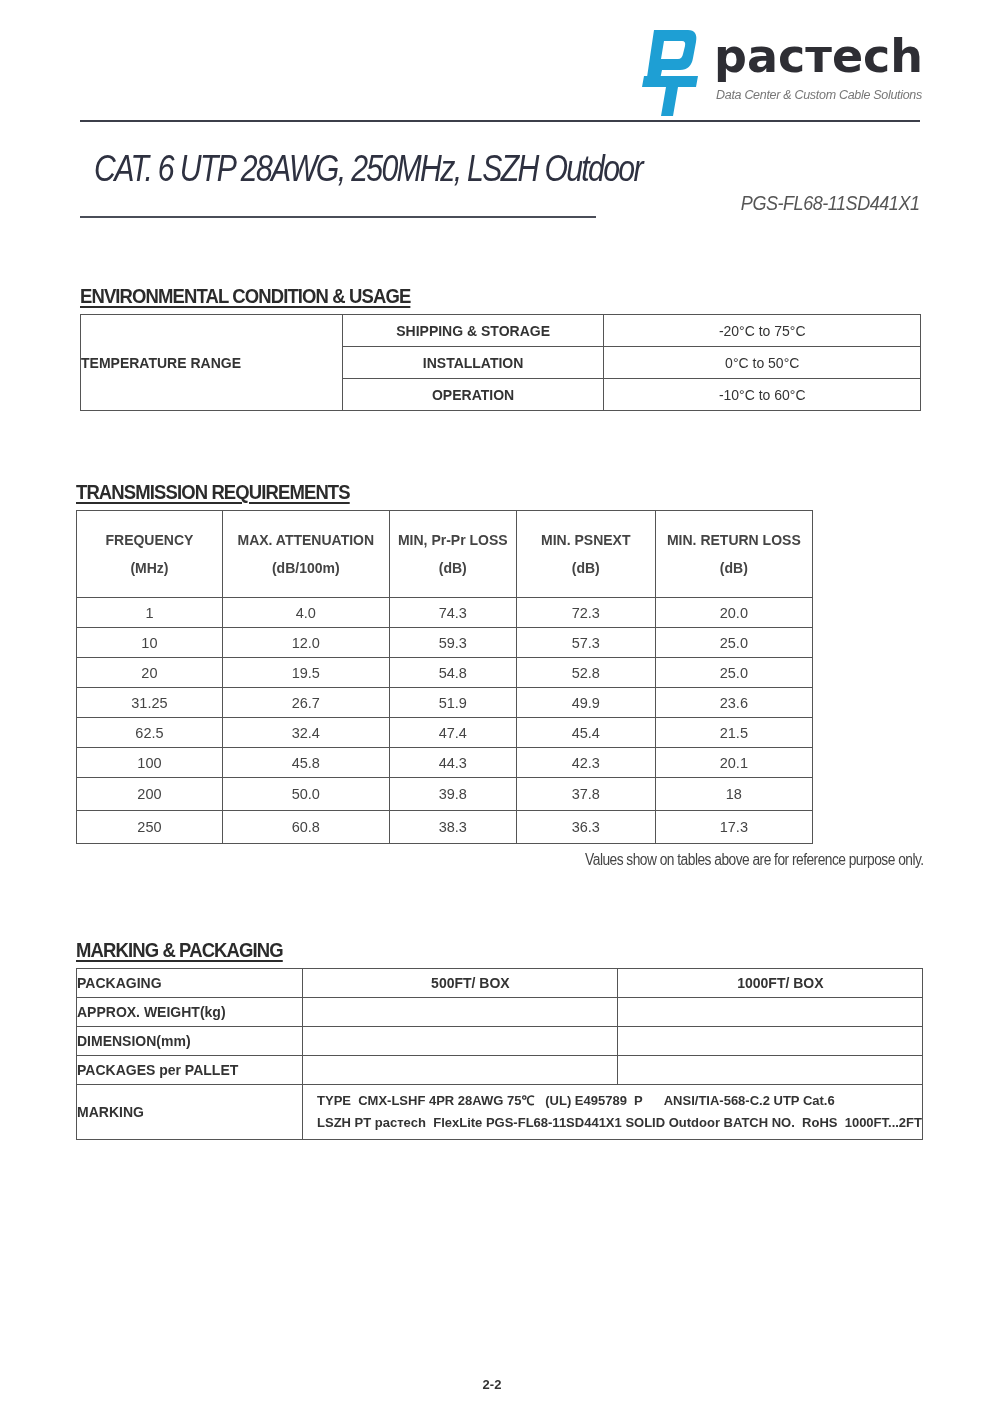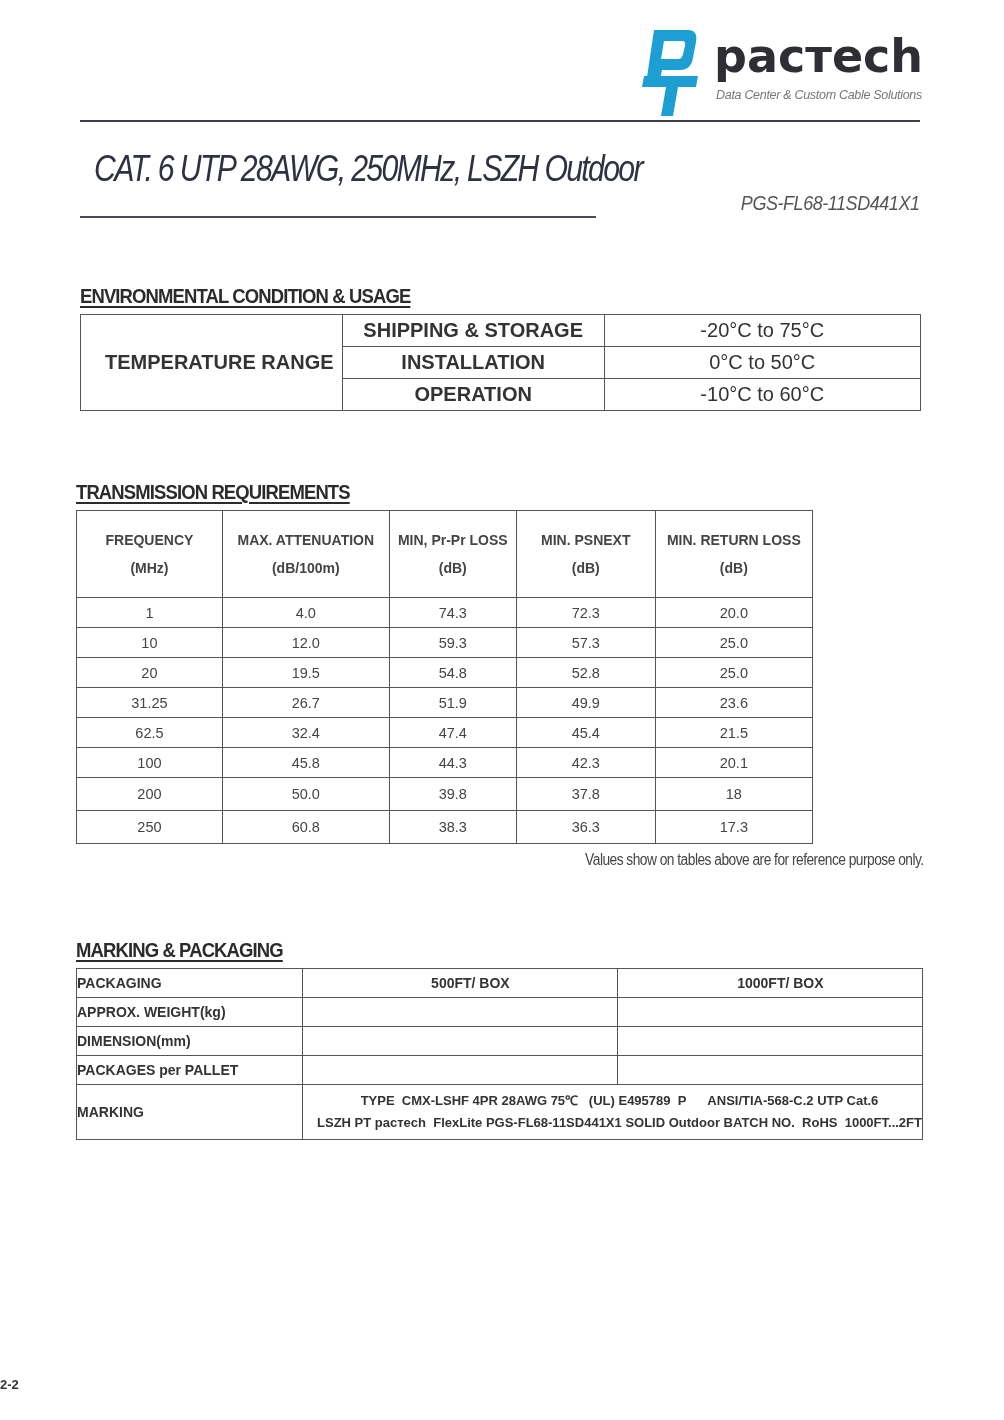--- a/index.html
+++ b/index.html
@@ -15,36 +15,36 @@
   .doc-title { position: absolute; left: 94px; top: 148px; font-family: "Liberation Sans Narrow", "Liberation Sans", sans-serif; font-style: italic; font-size: 36px; color: #2e3140; letter-spacing: -2px; transform: scaleX(0.84); transform-origin: left center; white-space: nowrap; }
   .rule-title { position: absolute; left: 80px; top: 216px; width: 516px; height: 2px; background: #4a4d58; }
   .part-no { position: absolute; right: 84px; top: 192px; font-family: "Liberation Sans", sans-serif; font-style: italic; font-size: 20px; color: #555; letter-spacing: -0.5px; transform: scaleX(0.9); transform-origin: right center; }
 
   .section-title { position: absolute; font-weight: bold; font-size: 21px; color: #2b2b2b; text-decoration: underline; text-decoration-thickness: 2px; text-underline-offset: 3px; letter-spacing: -1px; transform: scaleX(0.88); transform-origin: left center; white-space: nowrap; }
 
   table { border-collapse: collapse; position: absolute; }
   td, th { border: 1.5px solid #555; text-align: center; padding: 0; font-size: 14px; color: #333; }
 
   .env { left: 80px; top: 314px; width: 841px; }
-  .env td { height: 31px; font-weight: bold; font-size: 20px; }
+  .env td { height: 31px; font-weight: bold; font-size: 14px; }
   .env td.val { font-weight: normal; }
-  .env td.label { text-align: left; padding-left: 24px; }
+  .env td.label { text-align: left; padding-left: 0; }
 
   .tx { left: 76px; top: 510px; width: 737px; }
   .tx th { font-weight: bold; font-size: 14px; color: #444; height: 86px; line-height: 28px; }
   .tx td { height: 29px; font-size: 14.5px; color: #444; }
 
   .note { position: absolute; right: 80px; top: 851px; font-size: 16px; color: #444; letter-spacing: -0.6px; transform: scaleX(0.86); transform-origin: right center; white-space: nowrap; }
 
   .pkg { left: 76px; top: 968px; width: 847px; }
   .pkg td { height: 28px; font-weight: bold; font-size: 14px; padding-left: 21px; }
   .pkg td.label { text-align: left; padding-left: 0; }
-  .pkg td.mark { text-align: center; padding-left: 14px; font-size: 13px; line-height: 22px; height: 54px; }
-
-  .page-num { position: absolute; left: 0; width: 984px; top: 1377px; font-weight: bold; font-size: 13px; color: #333; }
+  .pkg td.mark { text-align: left; padding-left: 14px; font-size: 13px; line-height: 22px; height: 54px; }
+
+  .page-num { position: absolute; left: 0; width: 984px; top: 1377px; text-align: center; font-weight: bold; font-size: 13px; color: #333; }
 </style>
 </head>
 <body>
 
 <div class="logo">
   <svg class="logo-mark" viewBox="0 0 60 92">
     <path d="M14 4 H48 Q58 4 56 16 L53 32 Q51 44 40 44 H22 L19 58 H6 L14 4 Z M24 15 L21 33 H38 Q42 33 43 28 L45 20 Q46 15 42 15 Z" fill="#1e9fd4" fill-rule="evenodd"></path>
     <path d="M4 50 H58 L56 61 H38 L33 90 H21 L26 61 H2 Z" fill="#1e9fd4"></path>
   </svg>
   <div class="logo-word">pacтech</div>

